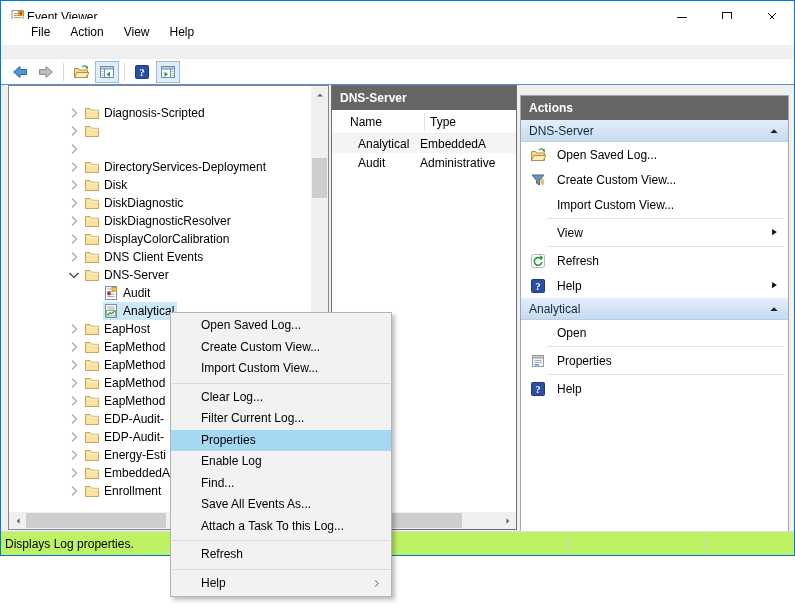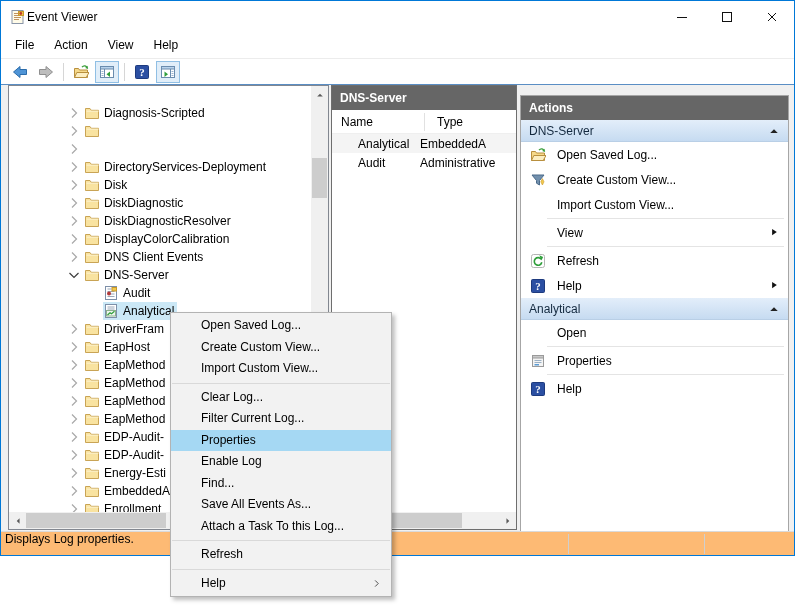--- a/index.html
+++ b/index.html
@@ -9,21 +9,21 @@
 
   
   #window { position:absolute; left:0; top:0; width:795px; height:556px; border:1px solid #0078d7; background:#f0f0f0; }
   #titlebar { position:absolute; left:0; top:0; width:100%; height:31px; background:#fff; display:flex; align-items:center; }
   #titlebar .app-ic { margin-left:9px; }
   #title-text { margin-left:1px; font-size:12px; color:#000; }
   #win-controls { position:absolute; right:0; top:0; height:31px; display:flex; }
   .wc-btn { width:45px; height:31px; display:flex; align-items:center; justify-content:center; }
   .wc-btn svg { width:16px; height:16px; }
 
-  #menubar { position:absolute; left:0; top:31px; width:100%; height:26px; background:#fff; display:flex; align-items:center; padding-left:4px; }
+  #menubar { position:absolute; left:0; top:18px; width:100%; height:26px; background:#fff; display:flex; align-items:center; padding-left:20px; }
   .mb-item { padding:4px 10px; color:#000; }
 
   #toolbar { position:absolute; left:0; top:57px; width:100%; height:27px; background:#fff; border-top:1px solid #ececec; border-bottom:1px solid #5a8ec4; display:flex; align-items:center; padding-left:7px; }
   .tb-btn { width:24px; height:22px; display:flex; align-items:center; justify-content:center; margin-right:2px; border:1px solid transparent; }
   .tb-btn.toggled { background:#e1eef9; border:1px solid #90bfe4; }
   .tb-sep { width:1px; height:18px; background:#d6d6d6; margin:0 5px 0 3px; }
 
   
   #tree-panel { position:absolute; left:7px; top:84px; width:321px; height:445px; background:#fff; border:1px solid #828790; }
   #tree-rows { position:absolute; left:0; top:0; width:302px; height:426px; overflow:hidden; padding-top:18px; }
@@ -41,41 +41,41 @@
   .sb-btn svg { width:10px; height:10px; }
   .sb-thumb-v { position:absolute; left:1px; width:15px; background:#cdcdcd; }
   .sb-track-h { position:absolute; left:0; bottom:0; height:17px; background:#f0f0f0; }
   .sb-thumb-h { position:absolute; top:1px; height:15px; background:#cdcdcd; }
   .sb-corner { position:absolute; right:0; bottom:0; width:17px; height:17px; background:#f0f0f0; }
 
   
   #list-panel { position:absolute; left:330px; top:84px; width:186px; height:445px; background:#fff; border:1px solid #6e6e6e; }
   .panel-header { height:24px; background:#666666; color:#fff; font-weight:bold; display:flex; align-items:center; padding-left:8px; }
   #list-colhead { position:relative; height:24px; display:flex; align-items:center; border-bottom:1px solid #efefef; }
-  .col-name { padding-left:9px; width:92px; color:#000; }
-  .col-type { padding-left:13px; color:#000; }
+  .col-name { padding-left:18px; width:92px; color:#000; }
+  .col-type { padding-left:6px; color:#000; }
   #col-divider { position:absolute; left:92px; top:3px; height:18px; width:1px; background:#e1e1e1; }
   .lrow { height:19px; display:flex; align-items:center; color:#000; }
   .lrow.shaded { background:#f4f4f4; }
   .lrow .cell-name { padding-left:26px; width:75px; }
   .lrow .cell-type { padding-left:13px; }
 
   
   #actions-panel { position:absolute; left:519px; top:84px; width:269px; height:445px; background:#fff; border:1px solid #a6a6a6;margin-top:10px; }
   .asec-head { position:relative; height:22px; background:linear-gradient(#e3eefa,#c6dbf1); border-bottom:1px solid #b9cfe6; display:flex; align-items:center; padding-left:8px; color:#13293f; }
   .asec-head .collapse { position:absolute; right:8px; top:5px; width:12px; height:12px; }
   .ai { position:relative; height:25px; display:flex; align-items:center; padding-left:9px; color:#000; }
   .ai .icon { margin-right:0; }
   .ai-label { margin-left:11px; }
   .ai.no-icon .ai-label { margin-left:27px; }
   .ai .sub-arrow { position:absolute; right:9px; top:7px; width:10px; height:10px; }
   .asep { border-top:1px solid #e4e4e4; margin:1px 4px 1px 26px; }
 
   
-  #statusbar { position:absolute; left:0; top:530px; width:793px; height:24px; background:#fdba74; border-top:1px solid #dadada; display:flex; align-items:flex-start; }
+  #statusbar { position:absolute; left:0; top:530px; width:793px; height:24px; background:#bef264; border-top:1px solid #dadada; display:flex; align-items:center; }
   #status-text { padding-left:4px; color:#000; }
   .status-div { position:absolute; top:2px; height:20px; width:1px; background:#cfcfcf; }
 
   
   #context-menu { position:absolute; left:170px; top:312px; width:222px; background:#f2f2f2; border:1px solid #b3b3b3; box-shadow:3px 3px 4px rgba(0,0,0,0.25); padding:2px 0; z-index:99; }
   .cmi { position:relative; height:21.5px; line-height:21.5px; padding-left:30px; color:#000; white-space:nowrap; }
   .cmi.highlighted { background:#a5d8f3; }
   .cmi .sub-arrow { position:absolute; right:9px; top:5px; width:11px; height:11px; }
   .csep { border-top:1px solid #d9d9d9; margin:3px 1px; }
 </style>
@@ -348,36 +348,20 @@
           <span class="hl">
             <span class="icon">
               <svg viewBox="0 0 16 16">
                 <rect x="2.5" y="1.5" width="11" height="13" fill="#fff" stroke="#7d8fa8"></rect>
                 <path d="M4.5 4h7M4.5 6h7" stroke="#9aa7b8"></path>
                 <rect x="3.5" y="7.5" width="9" height="5.5" fill="#eef6ee" stroke="#8cb08c"></rect>
                 <path d="M4.5 12l2.5-2.2 1.5 1 3-2.6" stroke="#2e9e3a" fill="none" stroke-width="1.2"></path>
               </svg>
             </span>
             <span class="tlabel">Analytical</span>
-          </span>
-        </div>
-        <div class="trow indent-root">
-          <span class="icon tchev">
-            <svg viewBox="0 0 16 16">
-              <path d="M6 3.5 L10.5 8 L6 12.5" fill="none" stroke="#a8a8a8" stroke-width="1.2"></path>
-            </svg>
-          </span>
-          <span class="hl">
-            <span class="icon">
-              <svg viewBox="0 0 16 16">
-                <path d="M1.5 3.5h4.5l1.2 1.8h7.3v8.2h-13z" fill="#f9e3a0" stroke="#c9a455"></path>
-                <path d="M2.5 6.2h12" stroke="#fdf2cd" fill="none"></path>
-              </svg>
-            </span>
-            <span class="tlabel">DriverFram</span>
           </span>
         </div>
         <div class="trow indent-root">
           <span class="icon tchev">
             <svg viewBox="0 0 16 16">
               <path d="M6 3.5 L10.5 8 L6 12.5" fill="none" stroke="#a8a8a8" stroke-width="1.2"></path>
             </svg>
           </span>
           <span class="hl">
             <span class="icon">

